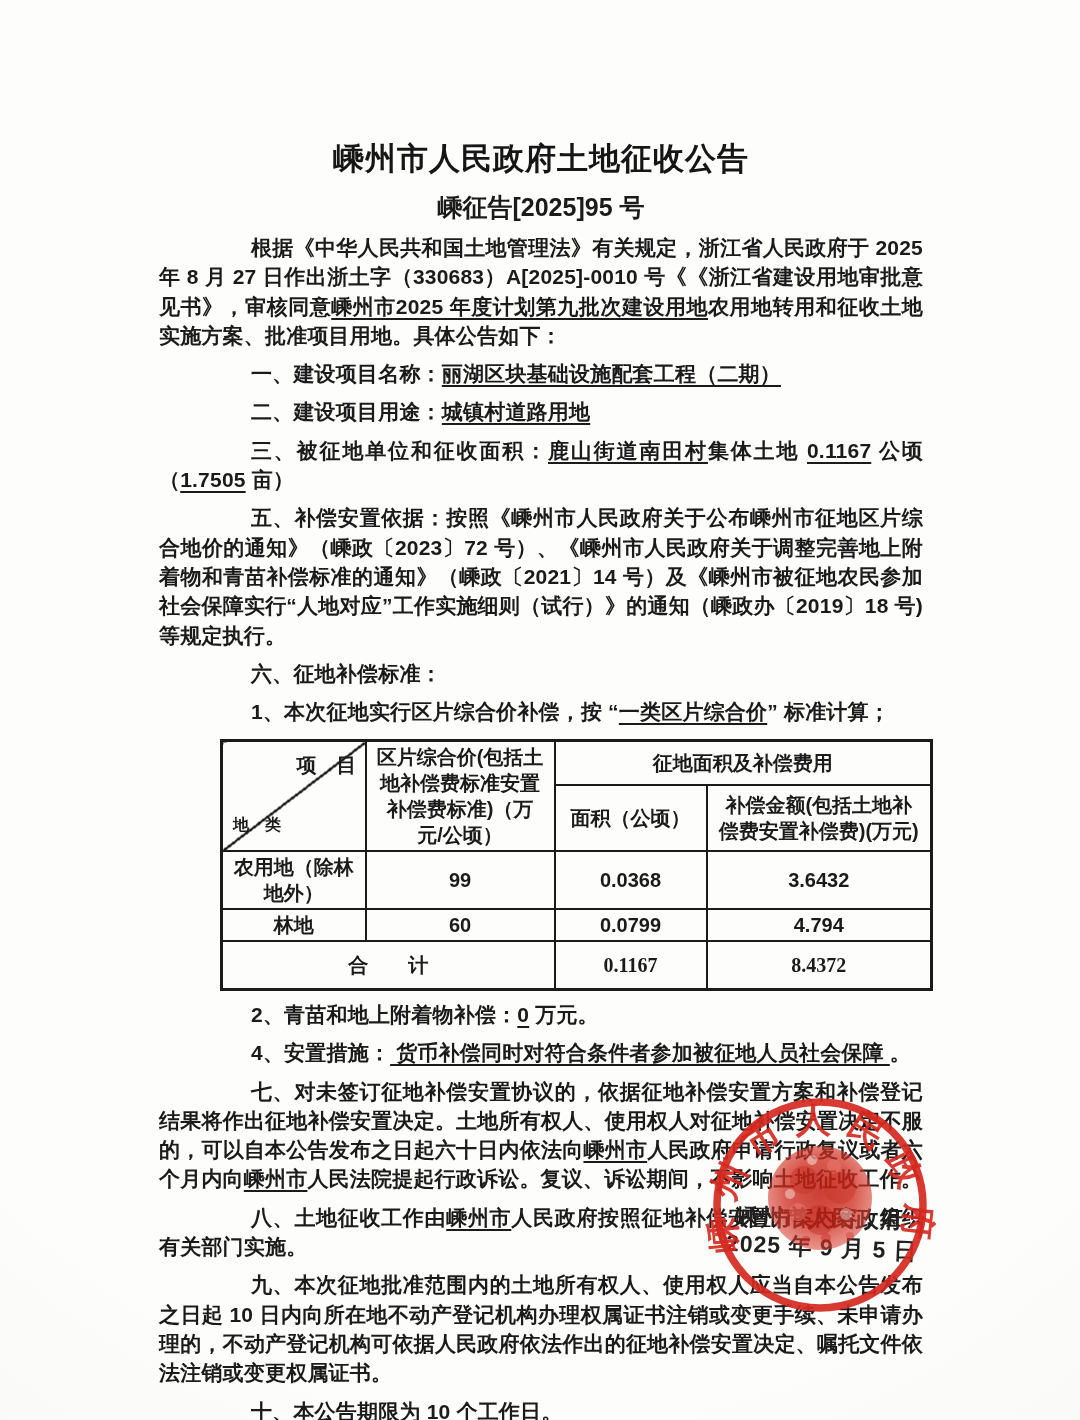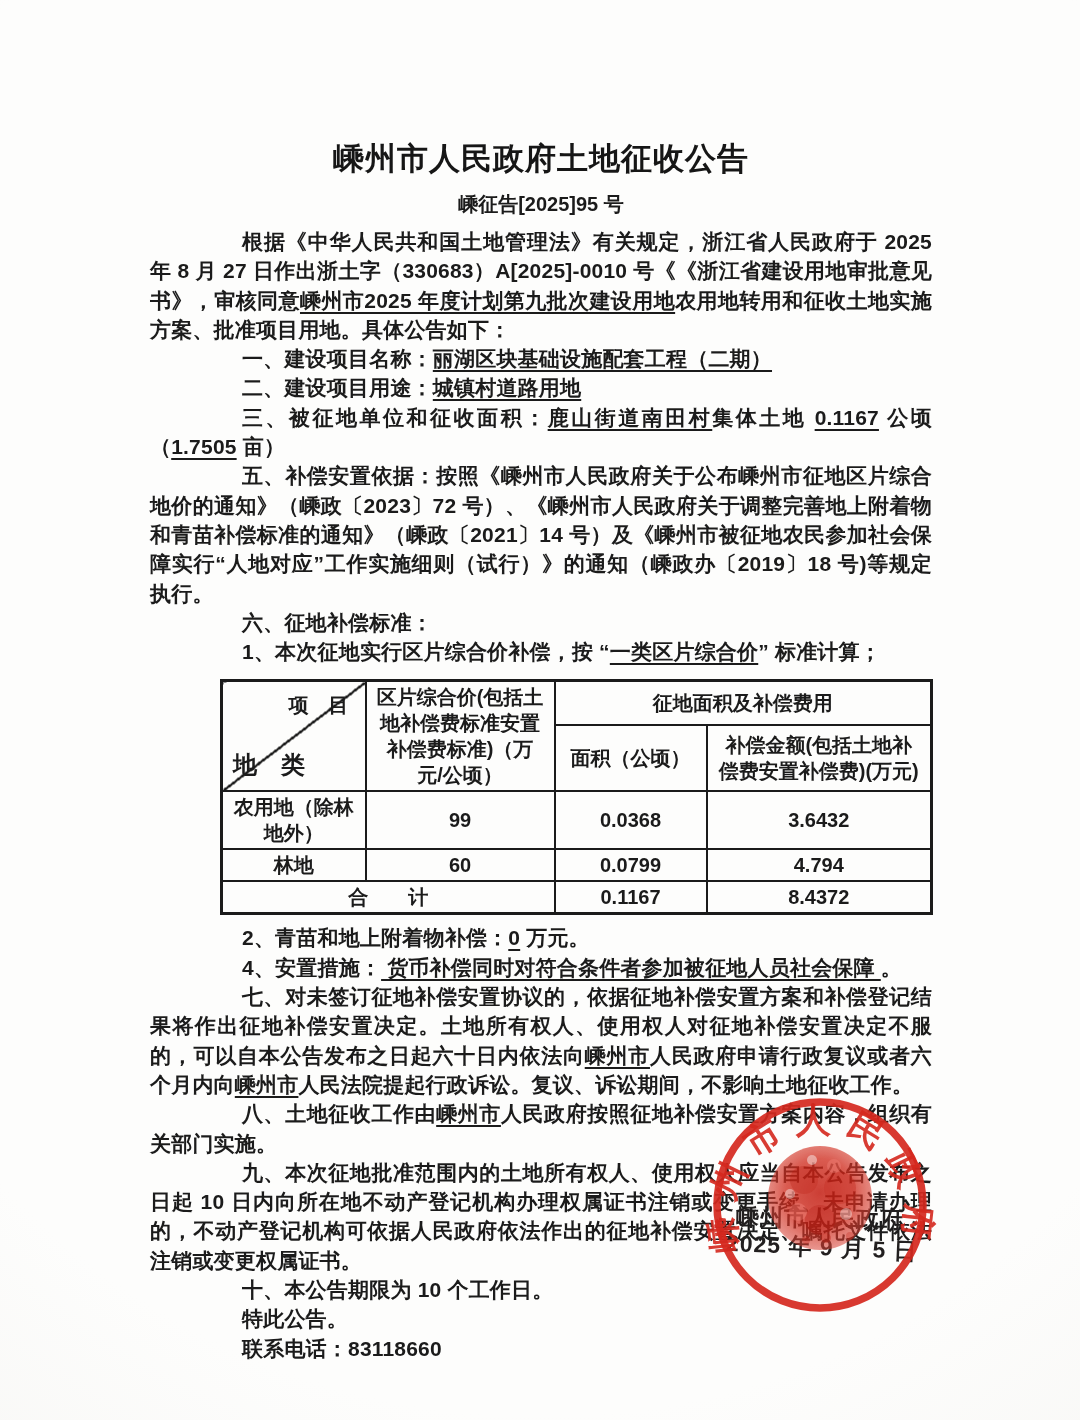--- a/index.html
+++ b/index.html
@@ -25,26 +25,26 @@
   .doc-title {
     margin: 0 0 11px 0;
     font-size: 31px;
     font-weight: 800;
     text-align: center;
     letter-spacing: 1px;
     color: #161616;
   }
   .doc-number {
     margin: 0 0 9px 0;
-    font-size: 20px;
+    font-size: 25px;
     font-weight: 600;
     text-align: center;
   }
   p.body-par {
-    margin: 0;
+    margin: 9px;
     font-size: 21px;
     line-height: 29.3px;
     font-weight: 600;
     text-align: justify;
     text-indent: 92px;
     letter-spacing: 0.2px;
   }
   .u {
     text-decoration: underline;
     text-decoration-thickness: 2px;
@@ -73,27 +73,27 @@
   }
   td.corner-cell {
     position: relative;
     padding: 0;
     background-image: linear-gradient(to bottom right,
       transparent calc(50% - 1.2px),
       #1b1b1b calc(50% - 1.2px),
       #1b1b1b calc(50% + 1.2px),
       transparent calc(50% + 1.2px));
   }
-  .corner-top   { position: absolute; top: 10px;  right: 16px; font-size: 20px; }
-  .corner-bottom{ position: absolute; bottom: 12px; left: 10px; font-size: 24px; }
+  .corner-top   { position: absolute; top: 10px;  right: 8px; font-size: 20px; }
+  .corner-bottom{ position: absolute; bottom: 12px; left: 10px; font-size: 16px; }
   tr.hdr-group td { height: 38px; }
   tr.hdr-sub td   { height: 58px; }
   tr.row-1 td { height: 54px; }
   tr.row-2 td { height: 26px; }
-  tr.row-total td { height: 32px; }
+  tr.row-total td { height: 48px; font-family: Liberation Serif, serif; }
   .issuer-line {
     position: absolute; left: 736px; top: 1203px;
     font-size: 23px; font-weight: 700; color: #221f1f;
     transform: rotate(1deg); letter-spacing: 1px;
   }
   .date-line {
     position: absolute; left: 726px; top: 1232px;
     font-size: 23px; font-weight: 700; color: #221f1f;
     transform: rotate(2.5deg); letter-spacing: 1px;
   }

